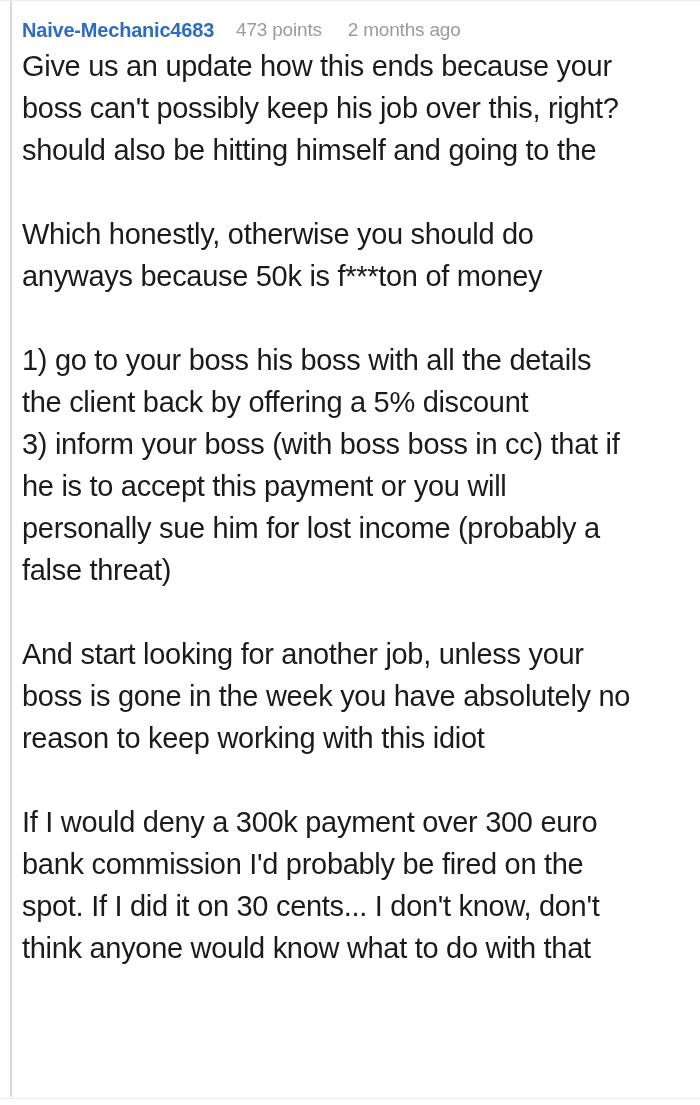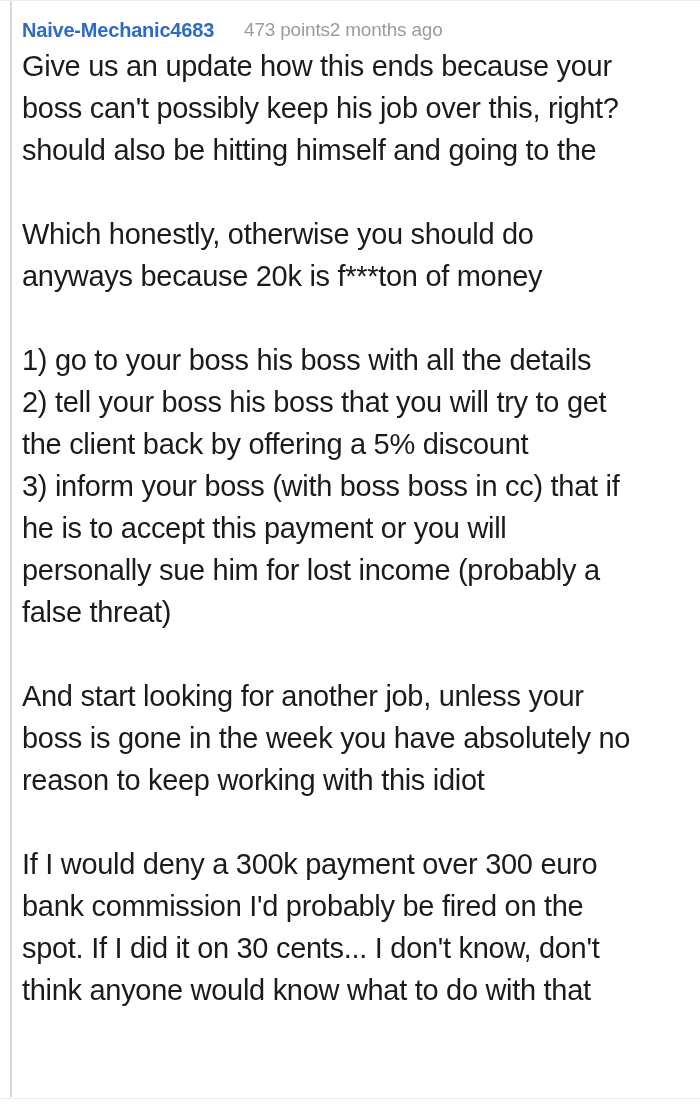--- a/index.html
+++ b/index.html
@@ -60,22 +60,22 @@
     font-weight: 700;
     color: var(--c-username);
     letter-spacing: -0.2px;
     cursor: pointer;
   }
   .meta {
     font-size: 19px;
     color: var(--c-meta);
     letter-spacing: -0.2px;
   }
-  .meta.points { margin-left: 30px; text-align: center; }
-  .meta.timestamp { }
+  .meta.points { margin-left: 22px; text-align: center; }
+  .meta.timestamp { margin-left: 26px; }
   .comment-body {
     margin-top: 0;
     color: var(--c-body);
     font-size: 29px;
     line-height: 42px;
     letter-spacing: -0.3px;
   }
   .paragraph { margin: 0 0 42px 0; }
   .paragraph:last-child { margin-bottom: 0; }
   .line { white-space: nowrap; }
@@ -92,25 +92,24 @@
       <span class="meta timestamp">2 months ago</span>
     </div>
     <div class="comment-body">
         <div class="paragraph">
           <div class="line">Give us an update how this ends because your</div>
           <div class="line">boss can't possibly keep his job over this, right?</div>
           <div class="line">should also be hitting himself and going to the</div>
         </div>
         <div class="paragraph">
           <div class="line">Which honestly, otherwise you should do</div>
-          <div class="line">anyways because 20k is f***ton of money</div>
+          <div class="line">anyways because 50k is f***ton of money</div>
         </div>
         <div class="paragraph">
           <div class="line">1) go to your boss his boss with all the details</div>
-          <div class="line">2) tell your boss his boss that you will try to get</div>
           <div class="line">the client back by offering a 5% discount</div>
           <div class="line">3) inform your boss (with boss boss in cc) that if</div>
           <div class="line">he is to accept this payment or you will</div>
           <div class="line">personally sue him for lost income (probably a</div>
           <div class="line">false threat)</div>
         </div>
         <div class="paragraph">
           <div class="line">And start looking for another job, unless your</div>
           <div class="line">boss is gone in the week you have absolutely no</div>
           <div class="line">reason to keep working with this idiot</div>

